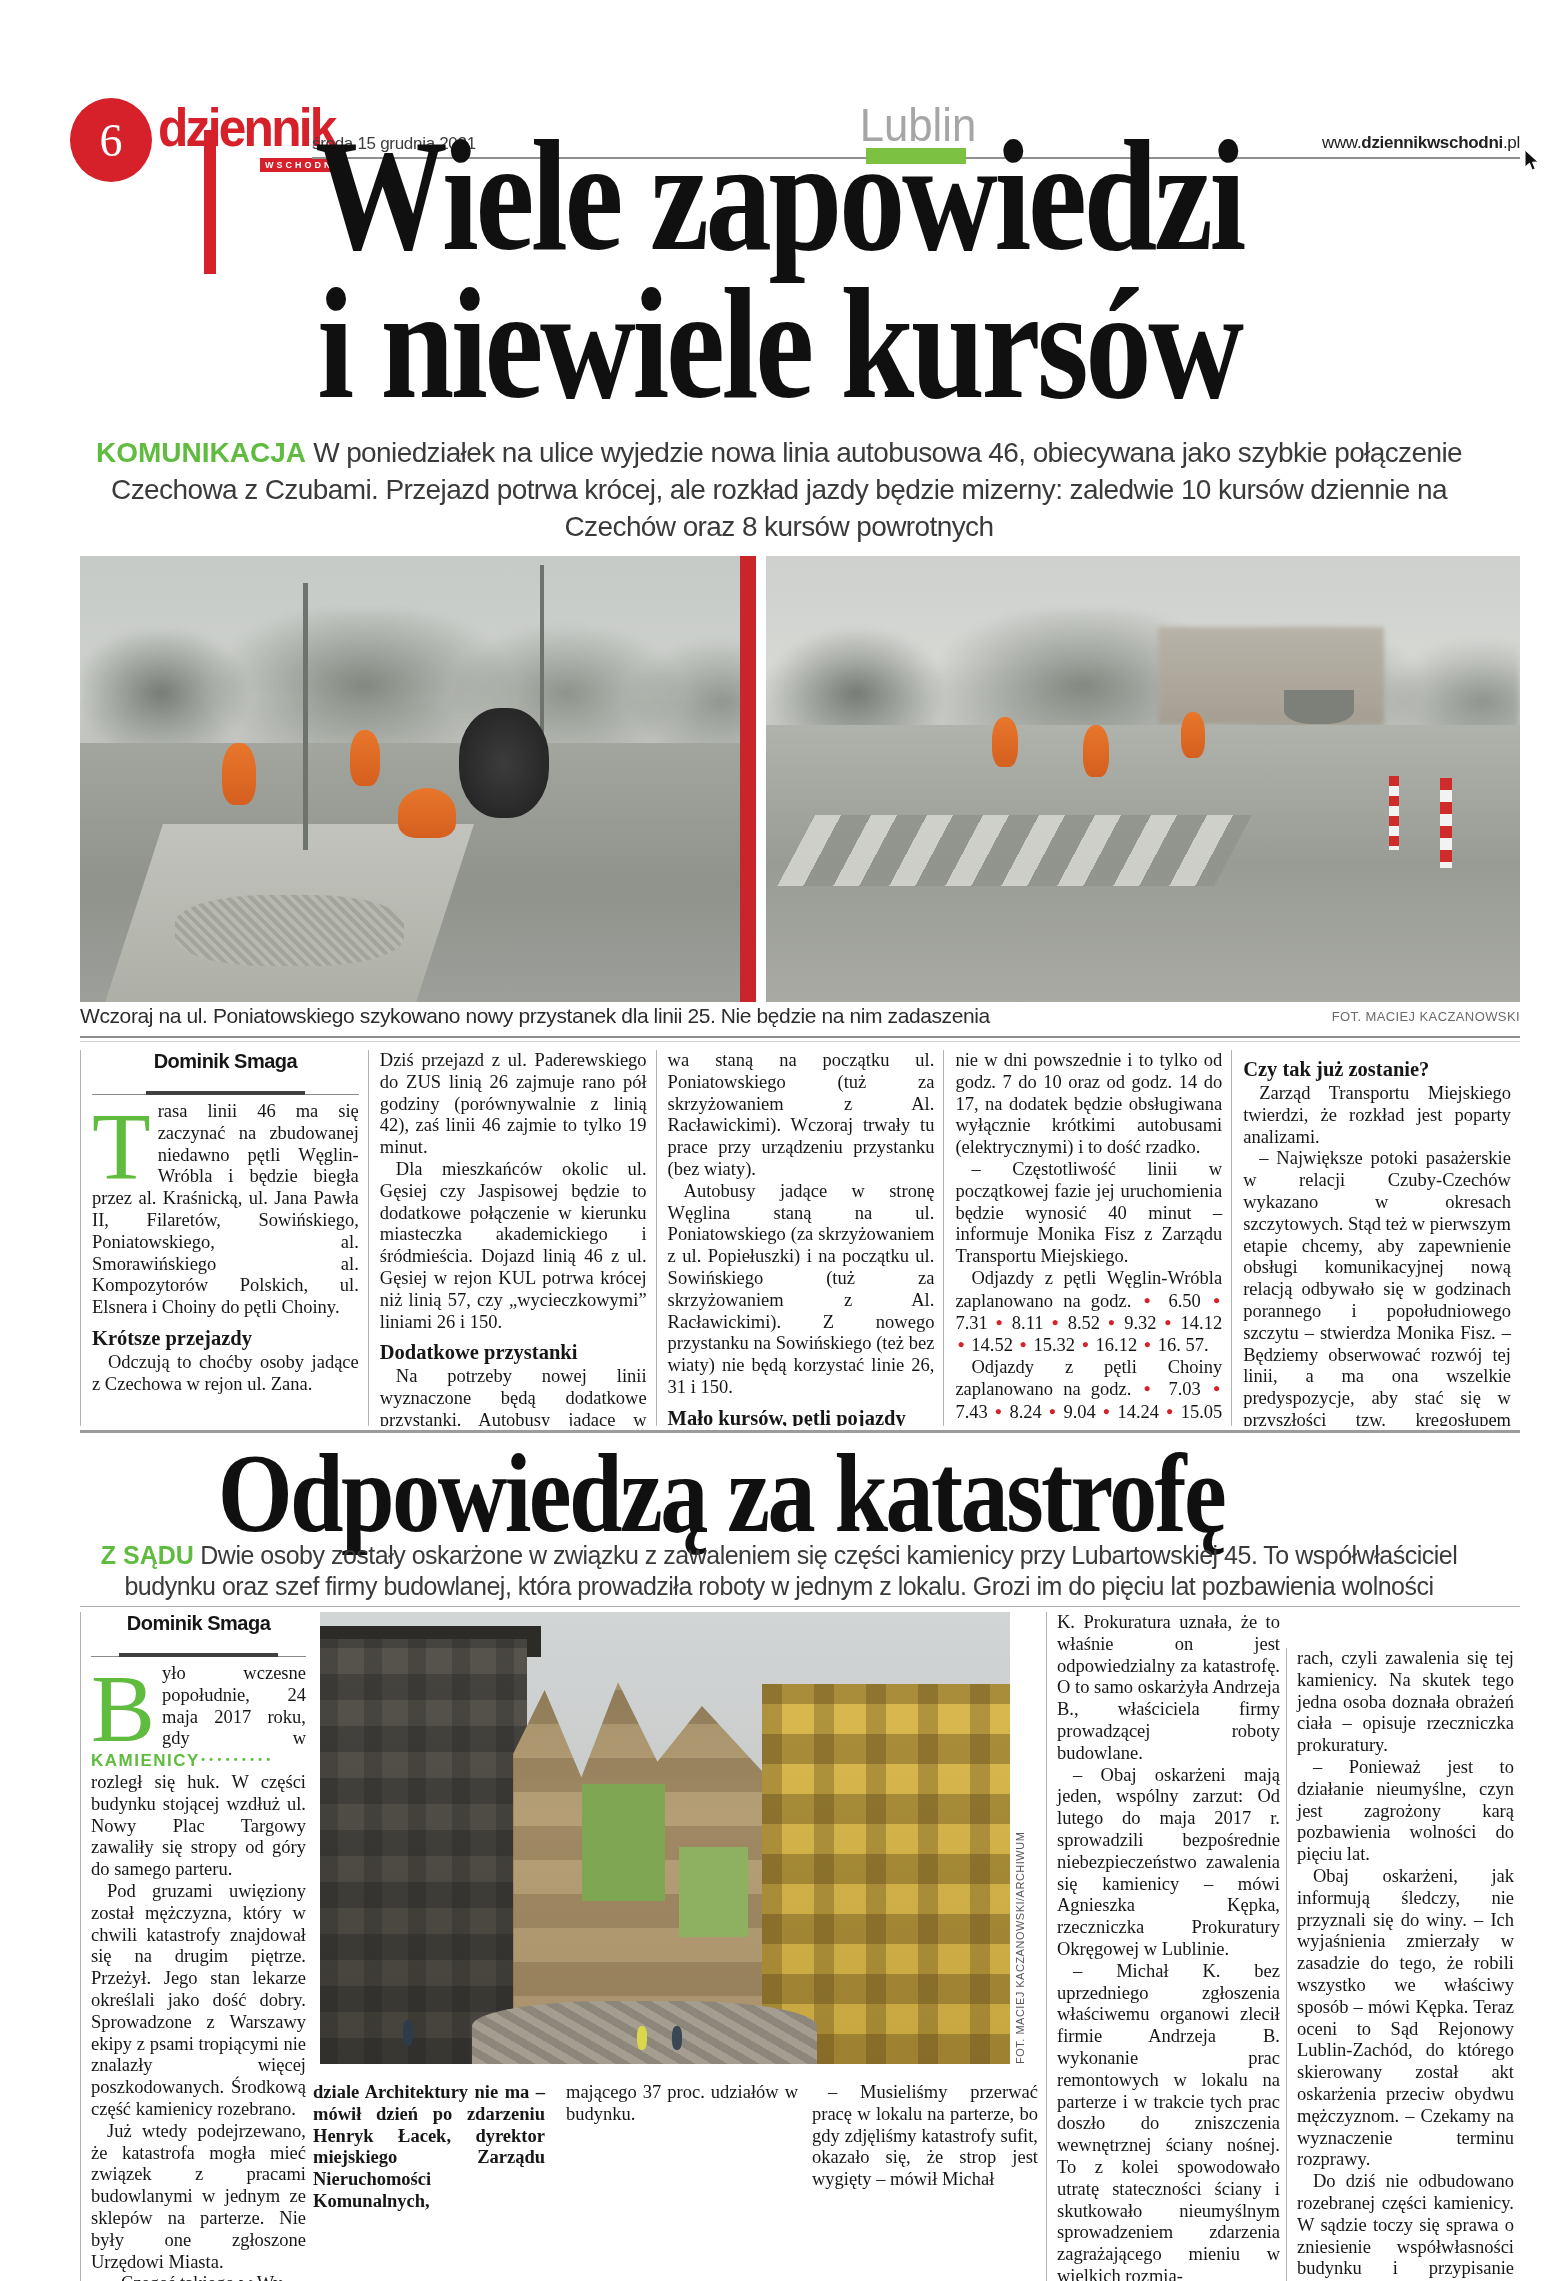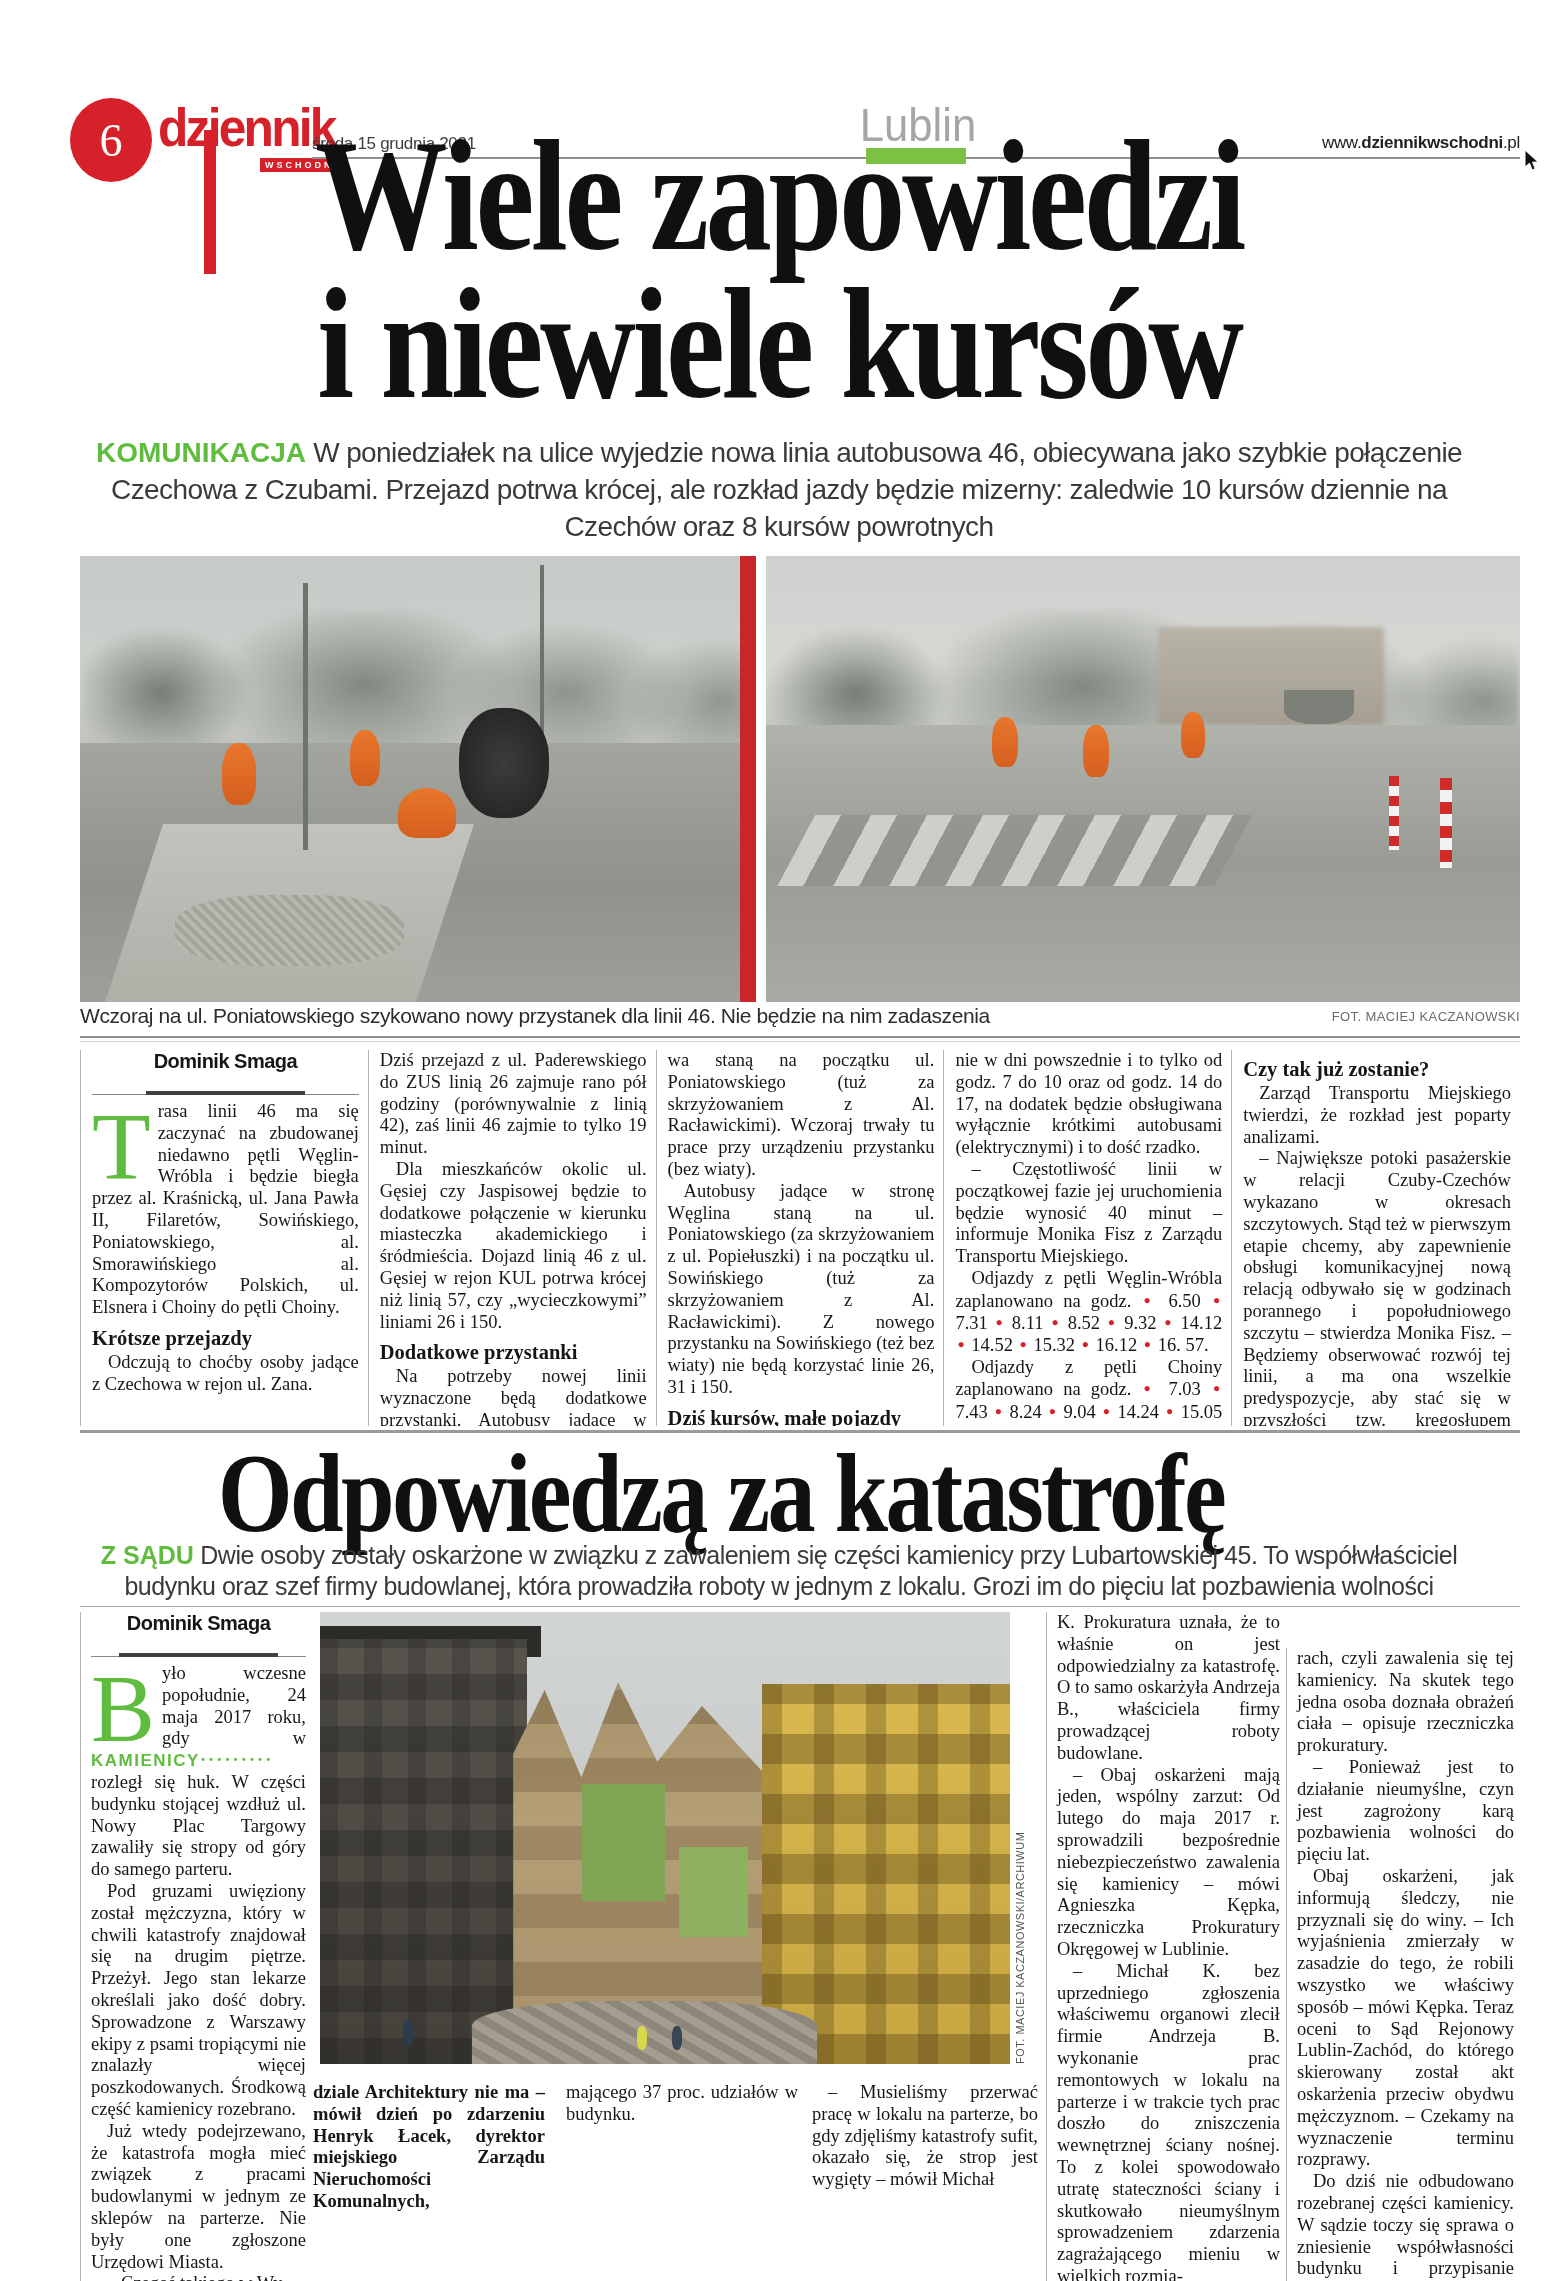--- a/index.html
+++ b/index.html
@@ -244,21 +244,21 @@
     <div class="cross2"></div>
     <div class="worker w2a"></div>
     <div class="worker w2b"></div>
     <div class="worker w2c"></div>
     <div class="barrow"></div>
     <div class="barrier"></div>
     <div class="barrier2"></div>
   </div>
 
   <div class="caption1">
-    <span>Wczoraj na ul. Poniatowskiego szykowano nowy przystanek dla linii 46. Nie będzie na nim zadaszenia</span>
+    <span>Wczoraj na ul. Poniatowskiego szykowano nowy przystanek dla linii 25. Nie będzie na nim zadaszenia</span>
     <span class="credit1">FOT. MACIEJ KACZANOWSKI</span>
   </div>
   <div class="dblrule-a"></div>
   <div class="dblrule-b"></div>
 
   <div class="a1-body">
     <div class="col">
         <div class="byline"><span class="byline-name">Dominik Smaga</span></div>
         <p class="has-drop"><span class="dropcap">T</span>rasa linii 46 ma się zaczynać na zbudowanej niedawno pętli Węglin-Wróbla i będzie biegła przez al. Kraśnicką, ul. Jana Pawła II, Filaretów, Sowińskiego, Poniatowskiego, al. Smorawińskiego al. Kompozytorów Polskich, ul. Elsnera i Choiny do pętli Choiny.</p>
         <h3 class="subhead">Krótsze przejazdy</h3>
@@ -266,21 +266,21 @@
       </div>
     <div class="col">
         <p class="noindent">Dziś przejazd z ul. Paderewskiego do ZUS linią 26 zajmuje rano pół godziny (porównywalnie z linią 42), zaś linii 46 zajmie to tylko 19 minut.</p>
         <p>Dla mieszkańców okolic ul. Gęsiej czy Jaspisowej będzie to dodatkowe połączenie w kierunku miasteczka akademickiego i śródmieścia. Dojazd linią 46 z ul. Gęsiej w rejon KUL potrwa krócej niż linią 57, czy „wycieczkowymi” liniami 26 i 150.</p>
         <h3 class="subhead">Dodatkowe przystanki</h3>
         <p>Na potrzeby nowej linii wyznaczone będą dodatkowe przystanki. Autobusy jadące w stronę Czecho-</p>
       </div>
     <div class="col">
         <p class="noindent">wa staną na początku ul. Poniatowskiego (tuż za skrzyżowaniem z Al. Racławickimi). Wczoraj trwały tu prace przy urządzeniu przystanku (bez wiaty).</p>
         <p>Autobusy jadące w stronę Węglina staną na ul. Poniatowskiego (za skrzyżowaniem z ul. Popiełuszki) i na początku ul. Sowińskiego (tuż za skrzyżowaniem z Al. Racławickimi). Z nowego przystanku na Sowińskiego (też bez wiaty) nie będą korzystać linie 26, 31 i 150.</p>
-        <h3 class="subhead">Dziś kursów, małe pojazdy</h3>
+        <h3 class="subhead">Mało kursów, pętli pojazdy</h3>
       </div>
     <div class="col">
         <p class="noindent">nie w dni powszednie i to tylko od godz. 7 do 10 oraz od godz. 14 do 17, na dodatek będzie obsługiwana wyłącznie krótkimi autobusami (elektrycznymi) i to dość rzadko.</p>
         <p>– Częstotliwość linii w początkowej fazie jej uruchomienia będzie wynosić 40 minut – informuje Monika Fisz z Zarządu Transportu Miejskiego.</p>
         <p>Odjazdy z pętli Węglin-Wróbla zaplanowano na godz. <span class="bullet">●</span> 6.50 <span class="bullet">●</span> 7.31 <span class="bullet">●</span> 8.11 <span class="bullet">●</span> 8.52 <span class="bullet">●</span> 9.32 <span class="bullet">●</span> 14.12 <span class="bullet">●</span> 14.52 <span class="bullet">●</span> 15.32 <span class="bullet">●</span> 16.12 <span class="bullet">●</span> 16. 57.</p>
         <p>Odjazdy z pętli Choiny zaplanowano na godz. <span class="bullet">●</span> 7.03 <span class="bullet">●</span> 7.43 <span class="bullet">●</span> 8.24 <span class="bullet">●</span> 9.04 <span class="bullet">●</span> 14.24 <span class="bullet">●</span> 15.05  15.45  16.25.</p>
       </div>
     <div class="col">
         <h3 class="subhead">Czy tak już zostanie?</h3>
         <p>Zarząd Transportu Miejskiego twierdzi, że rozkład jest poparty analizami.</p>

